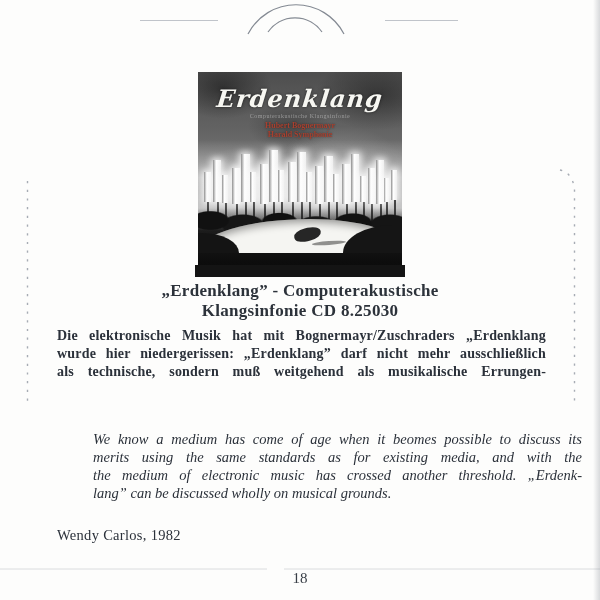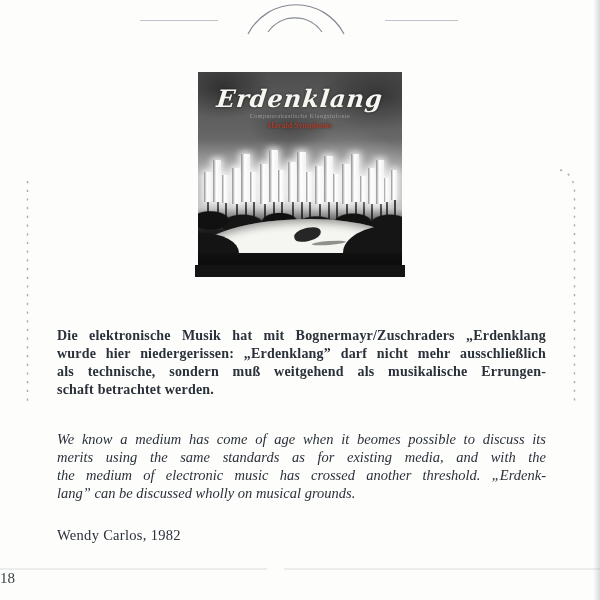--- a/index.html
+++ b/index.html
@@ -99,30 +99,30 @@
   
   .caption {
     position:absolute; left:0; right:0; top:281px; text-align:center;
     font-size:17px; line-height:19.5px; font-weight:bold;
     color:#2c323a; letter-spacing:0.3px;
   }
 
   
   .para { position:absolute; left:57px; width:489px; color:#2b313a; }
   .para.de { top:327px; font-size:14px; line-height:18px; font-weight:bold; letter-spacing:0.2px; }
-  .para.en { top:430px; font-size:14.5px; line-height:18px; font-style:italic; }
+  .para.en { top:430px; font-size:14.5px; line-height:18px; font-style:italic;margin-left:36px; }
   .jline { text-align:justify; text-align-last:justify; white-space:normal; }
   .jline.last { text-align-last:left; }
   .attribution {
     position:absolute; left:57px; top:527px; font-size:14.5px; color:#2b313a; letter-spacing:0.3px;text-align:right;
   }
 
   
   .page-number {
-    position:absolute; left:0; right:0; top:570px; text-align:left;
+    position:absolute; left:0; right:0; top:570px; text-align:center;
     font-size:15px; color:#383e46;
   }
 </style>
 </head>
 <body>
 
 <div class="page">
 
   <svg class="marks-svg" viewBox="0 0 600 600">
     <path d="M 248 34 A 54 54 0 0 1 344 34" fill="none" stroke="#848a93" stroke-width="1.2"></path>
@@ -165,32 +165,36 @@
         </div>
       <div class="rocks"></div>
       <div class="snow"></div>
       <div class="rock-l"></div>
       <div class="rock-r"></div>
       <div class="snow-blob"></div>
       <div class="snow-blob2"></div>
       <div class="cover-title" style="color: rgb(247, 247, 242);">Erdenklang</div>
       <div class="cover-subtitle">Computerakustische Klangsinfonie</div>
       <div class="cover-artists" style="color: rgb(168, 64, 47);">
+        <div>Hubert Bognermayr</div>
         <div>Harald Symphonie</div>
       </div>
     </div>
     <div class="cover-bar"></div>
   </div>
 
+  <div class="caption">
+    <div>„Erdenklang” - Computerakustische</div>
+    <div>Klangsinfonie CD 8.25030</div>
+  </div>
 
   <div class="para de">
       <div class="jline">Die elektronische Musik hat mit Bognermayr/Zuschraders „Erdenklang</div>
       <div class="jline">wurde hier niedergerissen: „Erdenklang” darf nicht mehr ausschließlich</div>
       <div class="jline">als technische, sondern muß weitgehend als musikalische Errungen-</div>
-      <div class="jline last">schaft betrachtet werden.</div>
     </div>
 
   <div class="para en">
       <div class="jline">We know a medium has come of age when it beomes possible to discuss its</div>
       <div class="jline">merits using the same standards as for existing media, and with the</div>
       <div class="jline">the medium of electronic music has crossed another threshold. „Erdenk-</div>
       <div class="jline last">lang” can be discussed wholly on musical grounds.</div>
     </div>
 
   <div class="attribution">Wendy Carlos, 1982</div>

